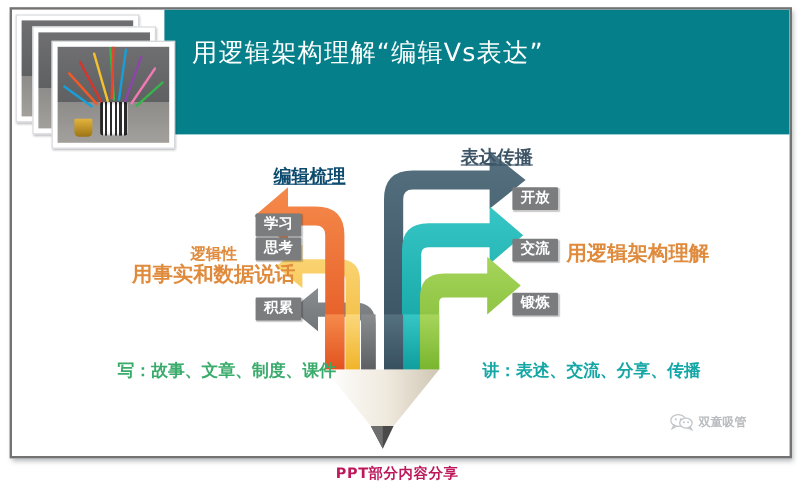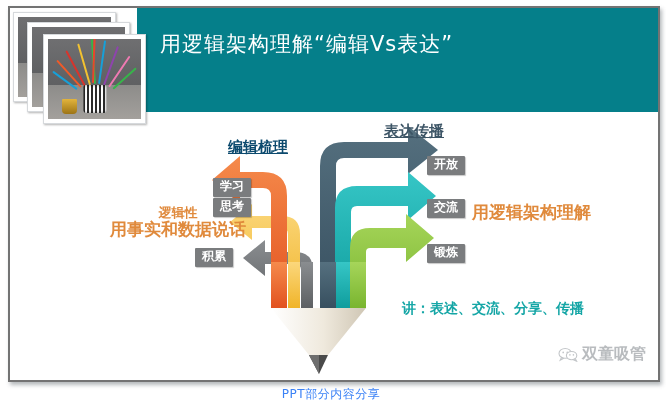--- a/index.html
+++ b/index.html
@@ -67,50 +67,50 @@
   
   .chip{
     position:absolute;color:#ffffff;background:#7a7c7e;
     font-size:12px;font-weight:700;
     padding:2px 7px 3px 7px;border-radius:1px;
     box-shadow:1px 1px 1px rgba(0,0,0,.22);
     white-space:nowrap;line-height:1.15;
   }
   #chip-xuexi{left:203px;top:170px;}
   #chip-sikao{left:203px;top:190px;}
-  #chip-jilei{left:185px;top:240px;}
+  #chip-jilei{left:203px;top:240px;}
   #chip-kaifang{left:417px;top:148px;}
   #chip-jiaoliu{left:417px;top:191px;}
   #chip-duanlian{left:417px;top:236px;}
 
   
   .blurb{position:absolute;color:#e08a3c;font-weight:700;text-align:center;white-space:nowrap;}
   .blurb .l1{font-size:13px;line-height:17px;}
   .blurb .l2{font-size:17px;line-height:17px;}
   #blurb-left{left:100px;top:196px;}
   #blurb-right{left:462px;top:196px;}
 
   
   .sentence{position:absolute;font-size:14px;font-weight:700;white-space:nowrap;}
   #sentence-write{left:88px;top:292px;color:#39ab6b;}
   #sentence-speak{left:392px;top:292px;color:#15a6a6;}
 
   
   #watermark{
     position:absolute;left:548px;top:336px;
     display:flex;align-items:center;gap:4px;
-    color:#b9bcbf;font-size:16px;font-weight:700;white-space:nowrap;
+    color:#b9bcbf;font-size:10px;font-weight:700;white-space:nowrap;
   }
   #watermark svg{display:block;}
 
   
   #caption{
     position:absolute;left:0;right:4px;top:386px;
-    text-align:center;color:#3b82f6;font-size:12px;
-    letter-spacing:.5px;font-weight:400;
+    text-align:center;color:#be185d;font-size:12px;
+    letter-spacing:.5px;font-weight:700;
   }
 </style>
 </head>
 <body>
 
 <div id="slide">
 
   <div id="header-band"></div>
   <div id="header-title">用逻辑架构理解“编辑Vs表达”</div>
 
@@ -239,20 +239,21 @@
   <div class="chip" id="chip-duanlian">锻炼</div>
 
   <div class="blurb" id="blurb-left">
     <div class="l1">逻辑性</div>
     <div class="l2">用事实和数据说话</div>
   </div>
   <div class="blurb" id="blurb-right">
     <div class="l2">用逻辑架构理解</div>
   </div>
 
+  <div class="sentence" id="sentence-write">写：故事、文章、制度、课件</div>
   <div class="sentence" id="sentence-speak">讲：表述、交流、分享、传播</div>
 
   <div id="watermark">
     <span>
       <svg width="20" height="15" viewBox="0 0 20 15" xmlns="http://www.w3.org/2000/svg">
         <ellipse cx="7.2" cy="6.4" rx="6.2" ry="4.9" fill="none" stroke="#c3c6c9" stroke-width="1.1"></ellipse>
         <path d="M3.6,10.2 L2.2,13.2 L5.4,11.4 Z" fill="none" stroke="#c3c6c9" stroke-width="1.1"></path>
         <circle cx="5.2" cy="5.4" r="0.85" fill="#c3c6c9"></circle>
         <circle cx="9.3" cy="5.4" r="0.85" fill="#c3c6c9"></circle>
         <ellipse cx="13.6" cy="8.6" rx="5.2" ry="4.1" fill="#ffffff" stroke="#c3c6c9" stroke-width="1.1"></ellipse>

